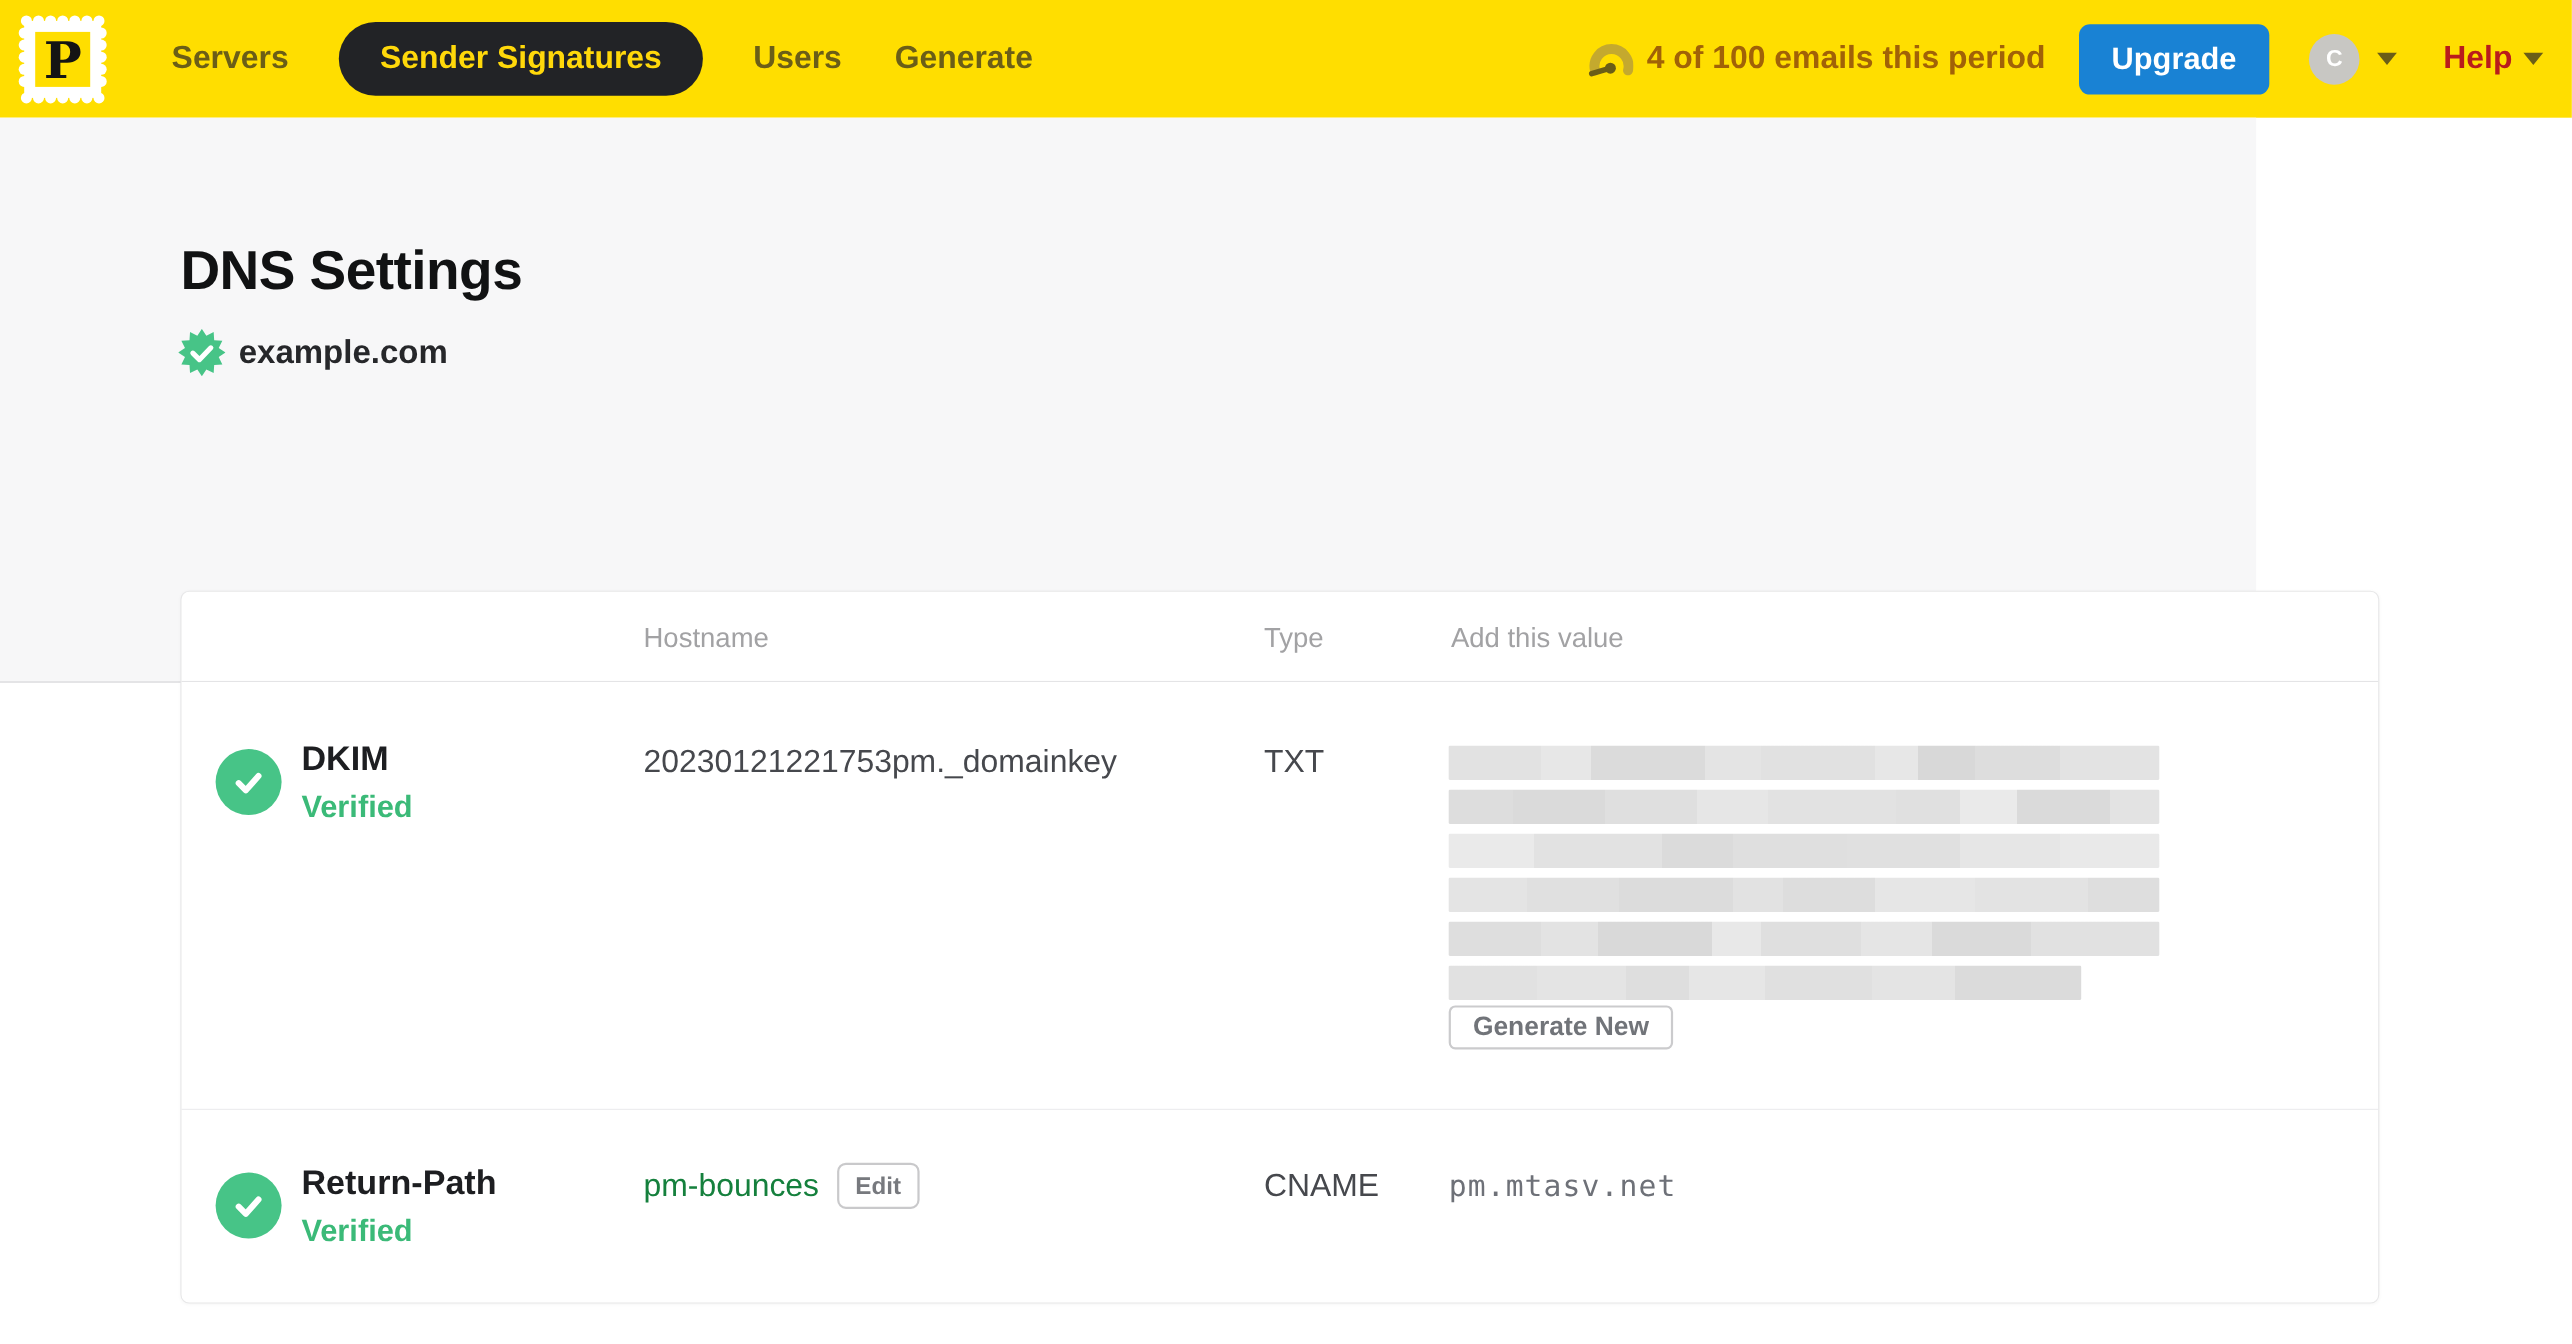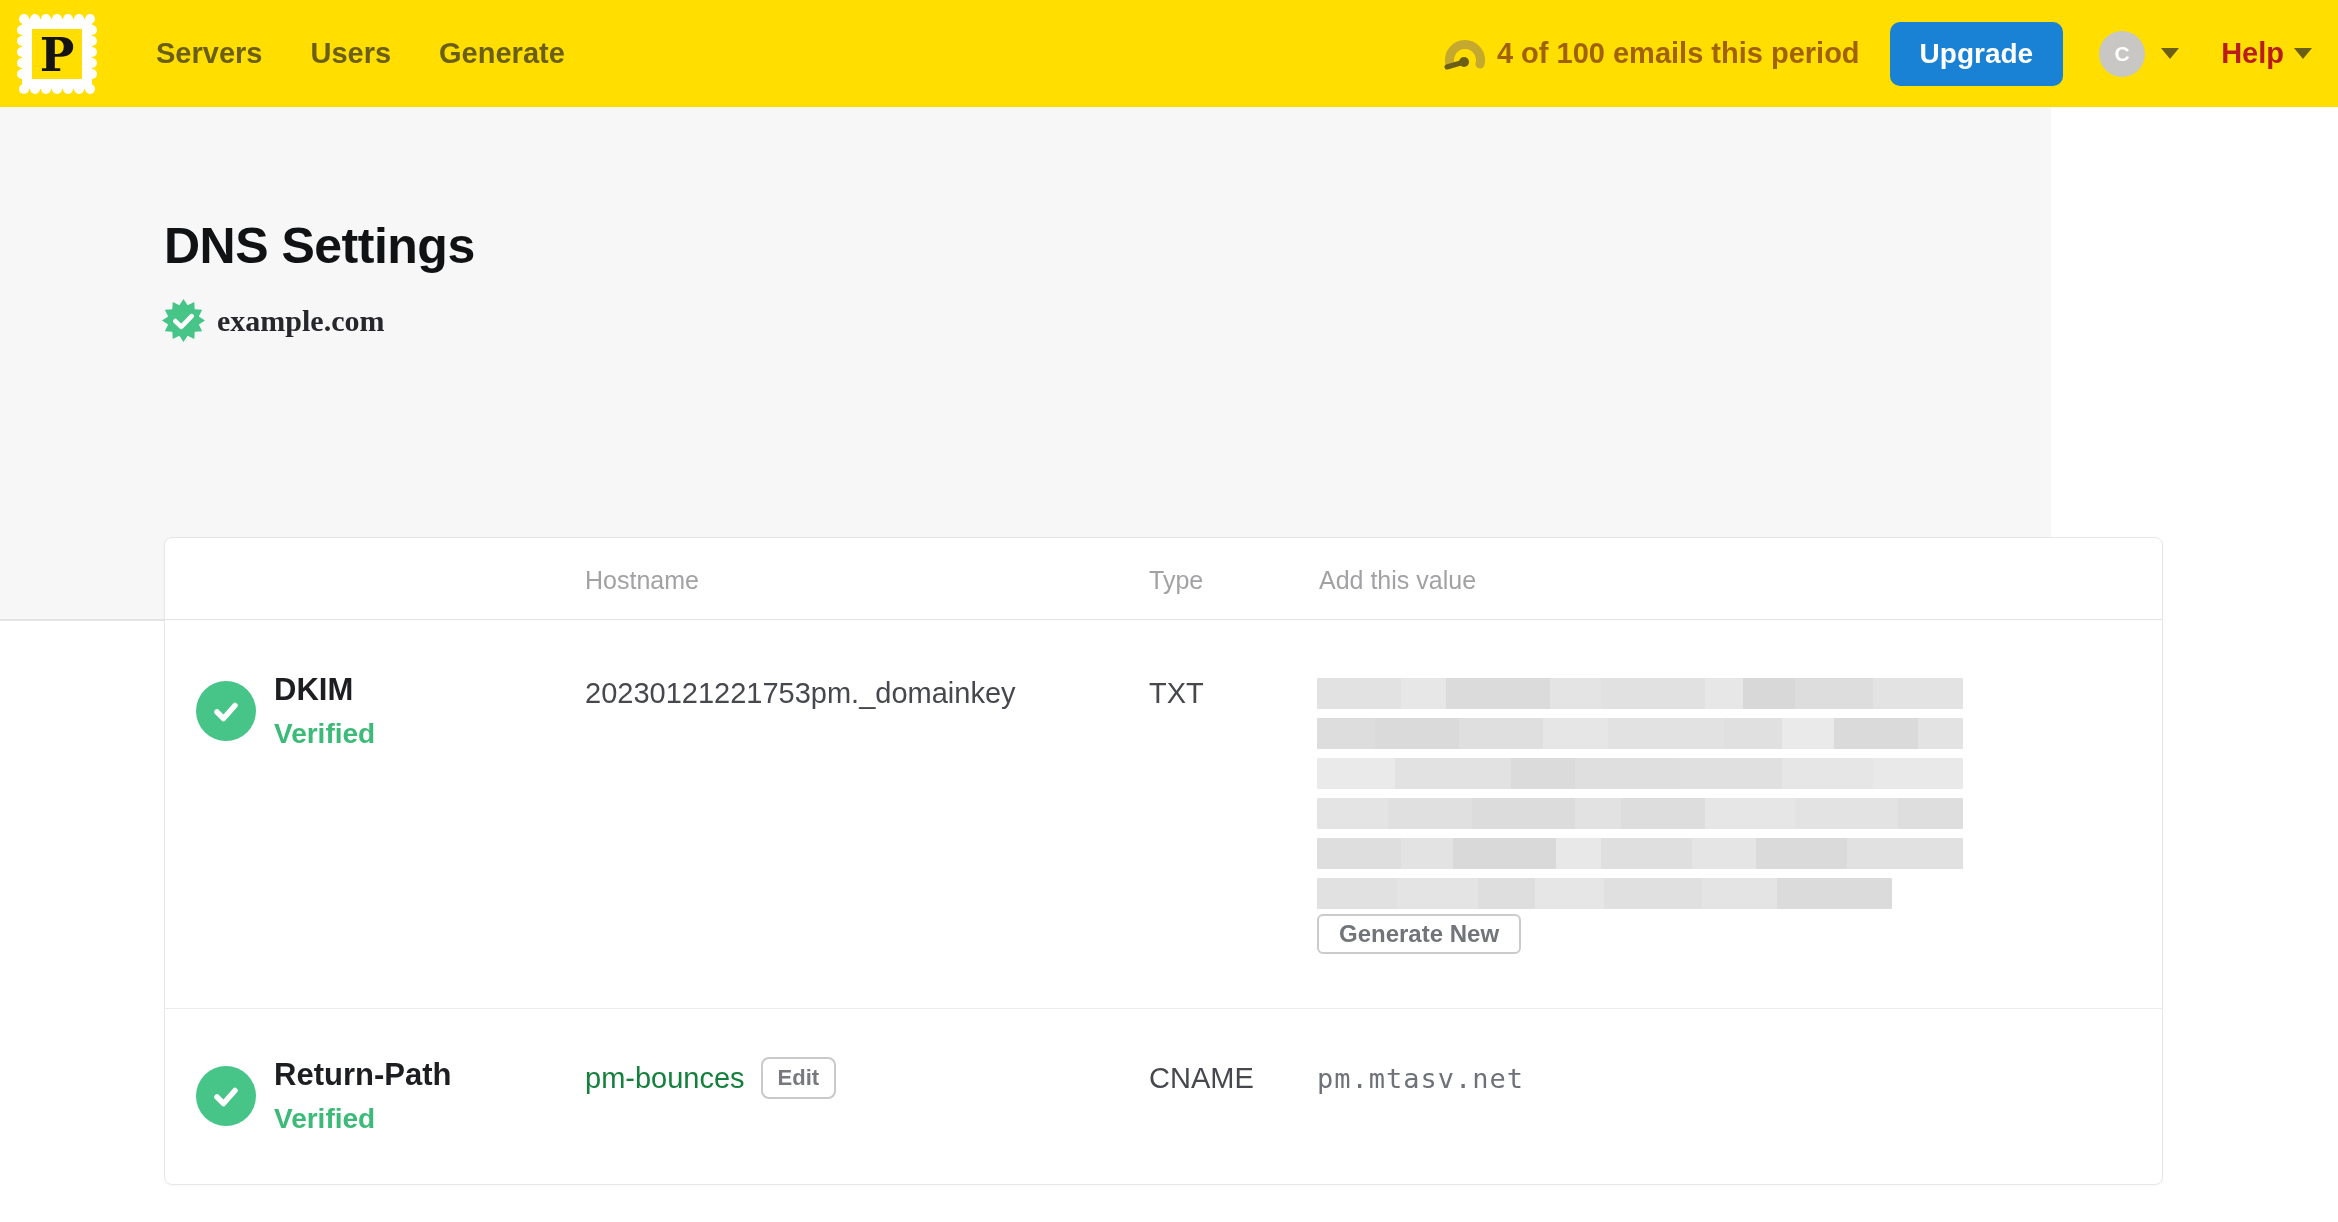--- a/index.html
+++ b/index.html
@@ -48,21 +48,21 @@
 
   
   .main {
     position:absolute; top:107px; left:0; width:2051px; height:1115px;
     background:linear-gradient(to bottom, #F7F7F8 0px, #F7F7F8 512px, #E4E4E6 512px, #E4E4E6 514px, #FFFFFF 514px);
   }
   .page-title {
     position:absolute; left:164px; top:110px;
     font-size:50px; font-weight:800; color:#111213; letter-spacing:-0.5px;
   }
-  .domain-row { position:absolute; left:162px; top:192px; display:flex; align-items:center; gap:12px;font-family:Liberation Serif, serif; }
+  .domain-row { position:absolute; left:162px; top:192px; display:flex; align-items:center; gap:12px; }
   .domain-name { font-size:30px; font-weight:700; color:#26272A; }
   .description {
     position:absolute; left:164px; top:252px; width:1999px;
     text-align:center; font-size:32px; line-height:49px; color:#9B9B9B;
   }
   .description .desc-inner { display:inline-block; max-width:1290px; }
   .desc-link { color:#9B9B9B; text-decoration:underline; text-underline-offset:5px; cursor:pointer; }
 
   
   .card {
@@ -148,20 +148,21 @@
         <circle cx="76" cy="39" r="5"></circle>
         <circle cx="76" cy="50" r="5"></circle>
         <circle cx="76" cy="61" r="5"></circle>
     </g>
     <rect x="16" y="16" width="50" height="50" fill="#FFDE00"></rect>
     <text x="41" y="58" text-anchor="middle" font-family="DejaVu Serif, serif" font-weight="700" font-size="46" fill="#141414">P</text>
   </svg>
 
   <nav class="nav-items">
     <span class="nav-item">Servers</span>
+    <span class="nav-item active">Sender Signatures</span>
     <span class="nav-item">Users</span>
     <span class="nav-item">Generate</span>
   </nav>
 
   <div class="nav-right">
     <div class="usage">
       <svg width="42" height="36" viewBox="0 0 42 36">
         <path d="M7 28 A15.5 15.5 0 1 1 37 28" fill="none" stroke="#C4A92E" stroke-width="9" stroke-linecap="round"></path>
         <line x1="21" y1="26" x2="4" y2="31" stroke="#6B5E17" stroke-width="5" stroke-linecap="round"></line>
         <circle cx="21" cy="26" r="5" fill="#6B5E17"></circle>

